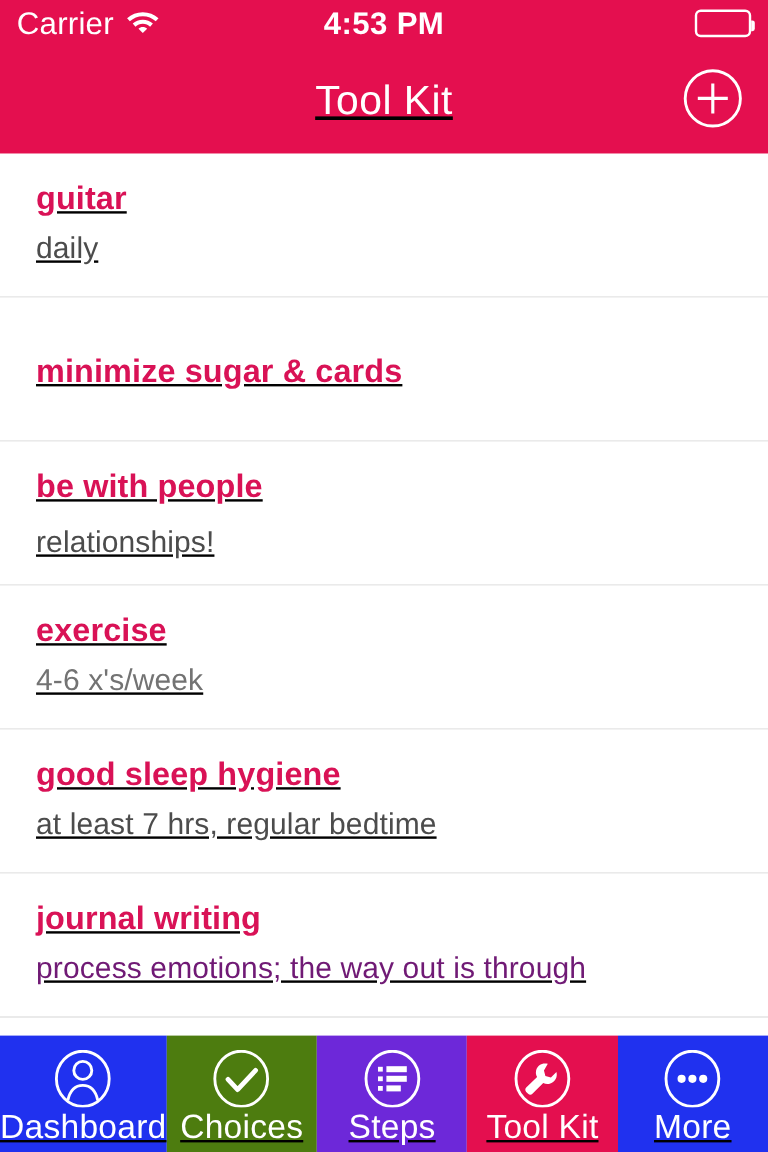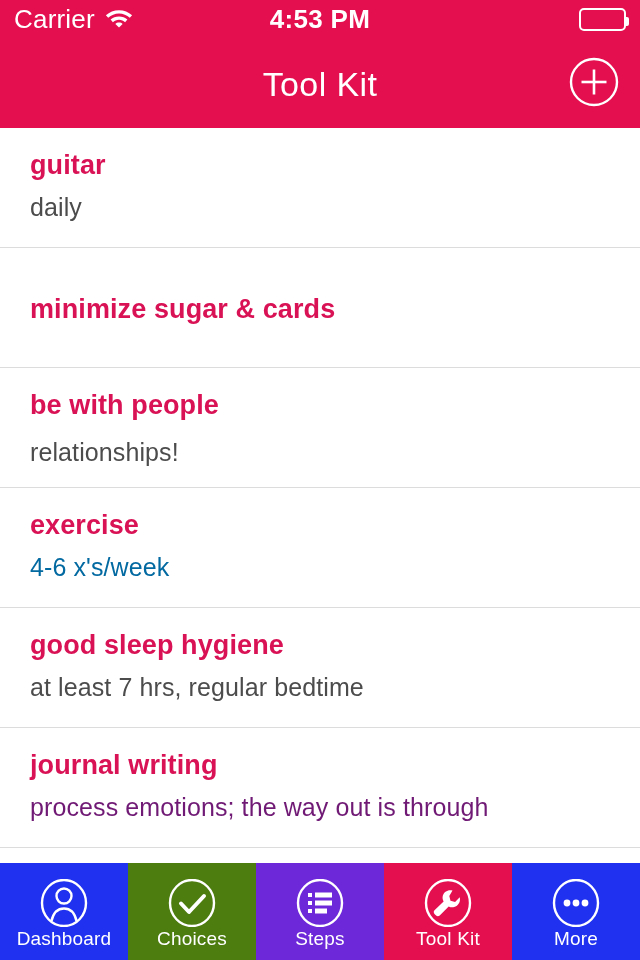--- a/index.html
+++ b/index.html
@@ -13,20 +13,21 @@
     font-family: "Liberation Sans", sans-serif;
     background: #ffffff;
     -webkit-font-smoothing: antialiased;
   }
   #app {
     position: relative;
     width: 640px;
     height: 960px;
     display: flex;
     flex-direction: column;
+    text-decoration: underline;
   }
 
   
   .navbar {
     position: relative;
     height: 128px;
     flex: 0 0 128px;
     background: #e6haha;
     background: #e40f4f;
     color: #ffffff;
@@ -182,21 +183,21 @@
     color: #ffffff;
     cursor: pointer;
     padding-top: 4px;
     box-sizing: border-box;
   }
   .tab-icon {
     display: block;
     height: 48px;
   }
   .tab-label {
-    font-size: 19px;
+    font-size: 28px;
     color: #ffffff;
     margin-top: 2px;
     letter-spacing: 0.2px;
     line-height: 1;
   }
 </style>
 </head>
 <body>
 
 <div id="app">
@@ -251,21 +252,21 @@
 
     </div>
 
     <div class="list-row" style="border-bottom-color: rgb(220, 220, 220);">
       <span class="row-title" style="color: rgb(217, 18, 86);">be with people</span>
       <span class="row-subtitle" style="color: rgb(76, 76, 76); margin-top: 21px;">relationships!</span>
     </div>
 
     <div class="list-row" style="border-bottom-color: rgb(220, 220, 220);">
       <span class="row-title" style="color: rgb(217, 18, 86);">exercise</span>
-      <span class="row-subtitle" style="color: #0369a1;">4-6 x's/week</span>
+      <span class="row-subtitle" style="color: #737373;">4-6 x's/week</span>
     </div>
 
     <div class="list-row" style="border-bottom-color: rgb(220, 220, 220);">
       <span class="row-title" style="color: rgb(217, 18, 86);">good sleep hygiene</span>
       <span class="row-subtitle" style="color: rgb(76, 76, 76);">at least 7 hrs, regular bedtime</span>
     </div>
 
     <div class="list-row" style="border-bottom-color: rgb(220, 220, 220);">
       <span class="row-title" style="color: rgb(217, 18, 86);">journal writing</span>
       <span class="row-subtitle" style="color: #701a75;">process emotions; the way out is through</span>

